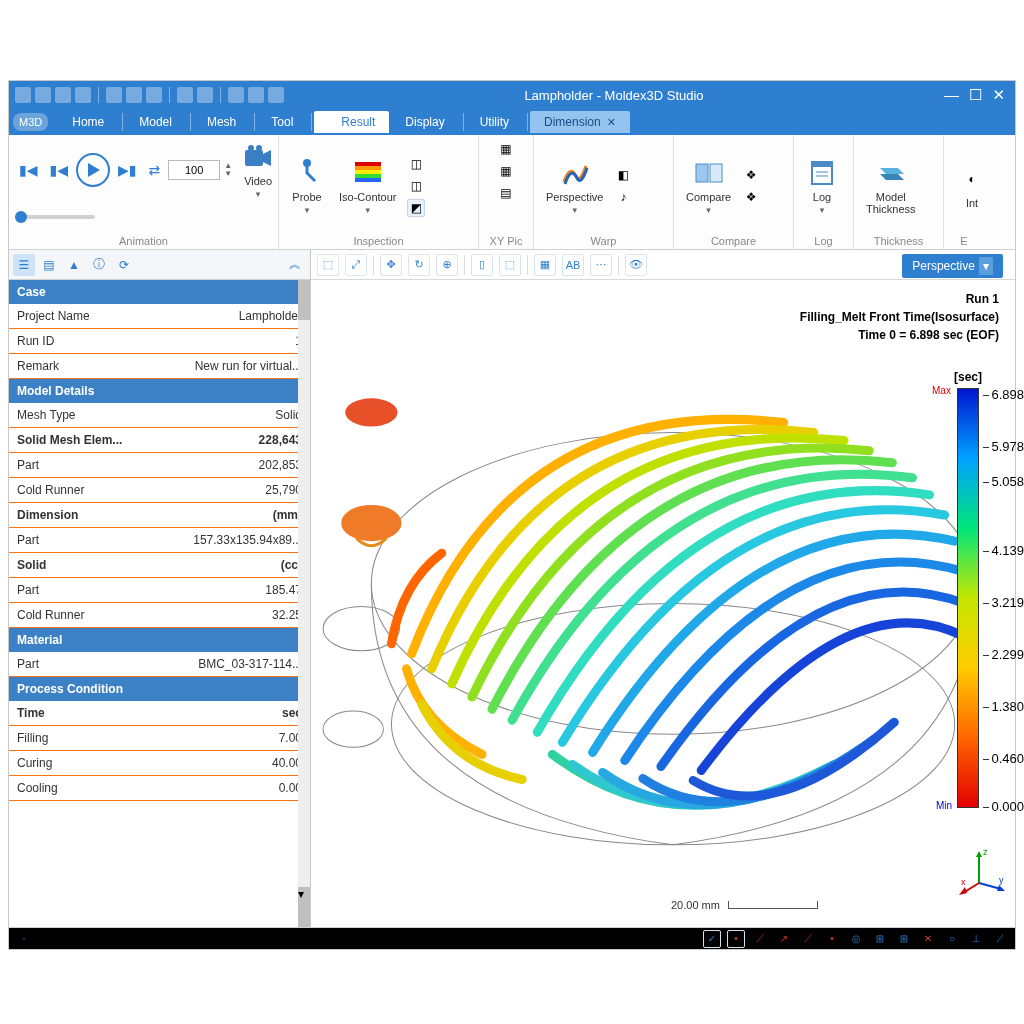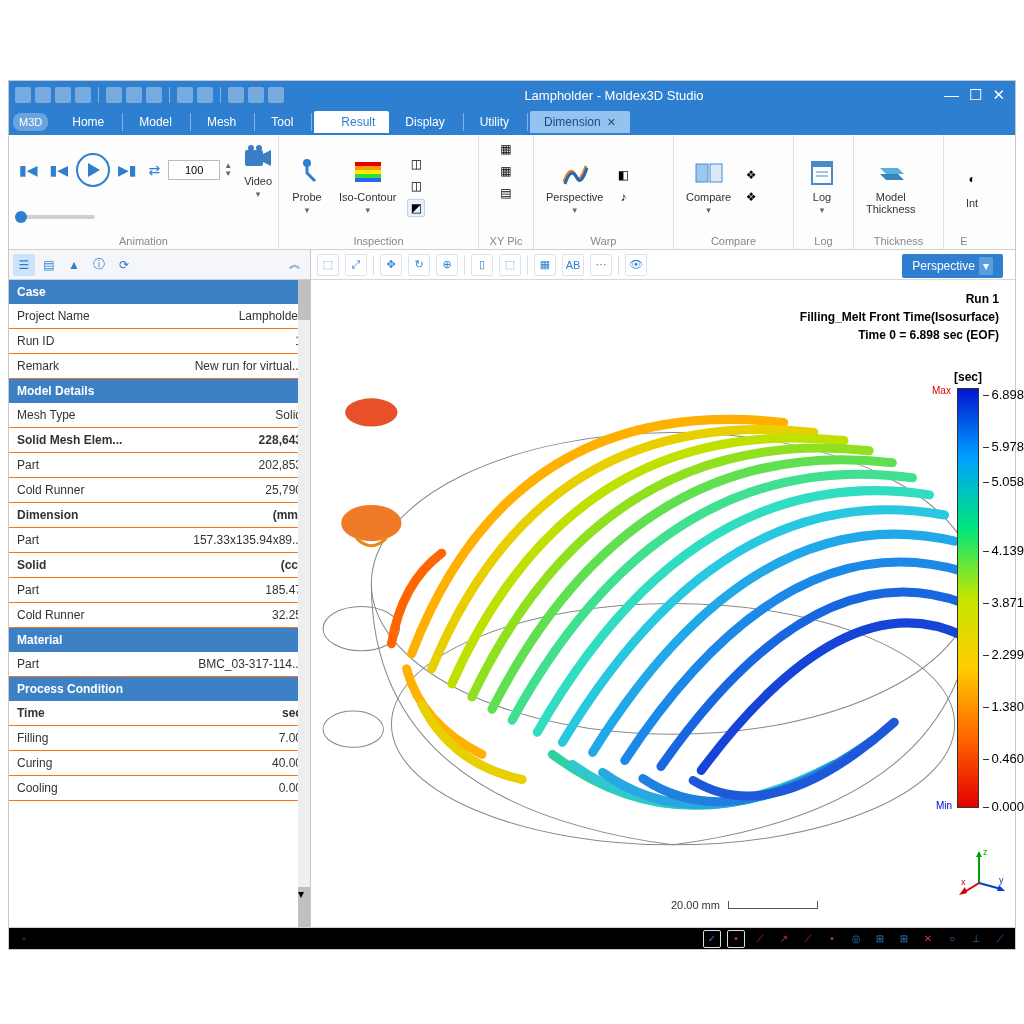--- a/index.html
+++ b/index.html
@@ -479,21 +479,21 @@
 
       <div class="legend">
         <div class="legend-title">[sec]</div>
         <div class="legend-bar">
           <span class="legend-max">Max</span>
           <span class="legend-min">Min</span>
           <div class="legend-tick" style="top:-2px"><span class="line"></span><span>6.898</span></div>
           <div class="legend-tick" style="top:50px"><span class="line"></span><span>5.978</span></div>
           <div class="legend-tick" style="top:85px"><span class="line"></span><span>5.058</span></div>
           <div class="legend-tick" style="top:154px"><span class="line"></span><span>4.139</span></div>
-          <div class="legend-tick" style="top:206px"><span class="line"></span><span>3.871</span></div>
+          <div class="legend-tick" style="top:206px"><span class="line"></span><span>3.219</span></div>
           <div class="legend-tick" style="top:258px"><span class="line"></span><span>2.299</span></div>
           <div class="legend-tick" style="top:310px"><span class="line"></span><span>1.380</span></div>
           <div class="legend-tick" style="top:362px"><span class="line"></span><span>0.460</span></div>
           <div class="legend-tick" style="top:410px"><span class="line"></span><span>0.000</span></div>
         </div>
       </div>
 
       <div class="axis">
         <svg width="48" height="48" viewBox="0 0 48 48">
           <line x1="20" y1="36" x2="20" y2="8" stroke="#00a000" stroke-width="2"></line>

